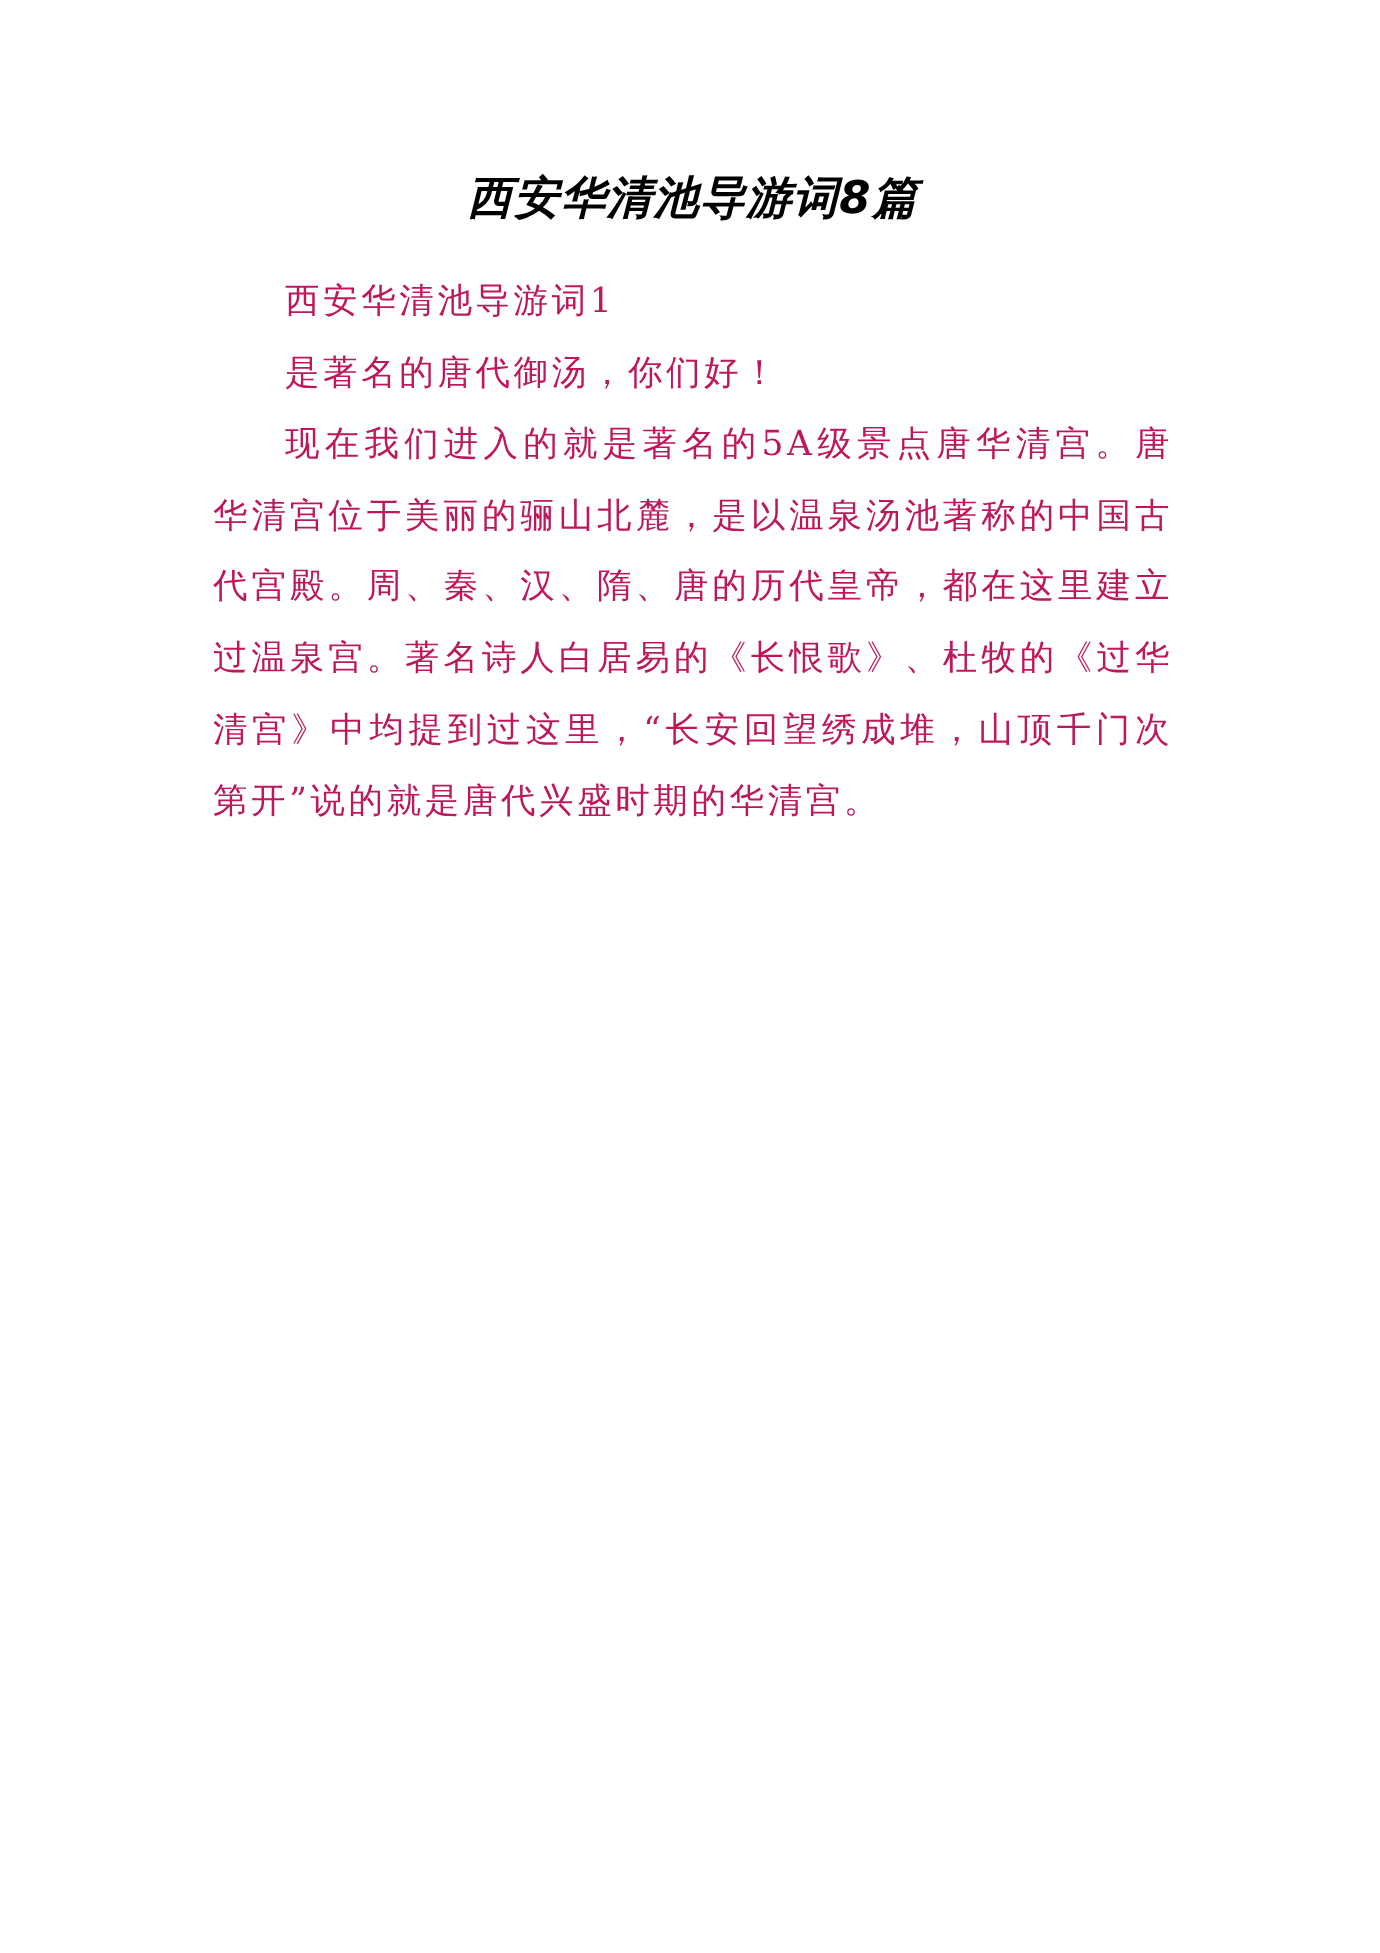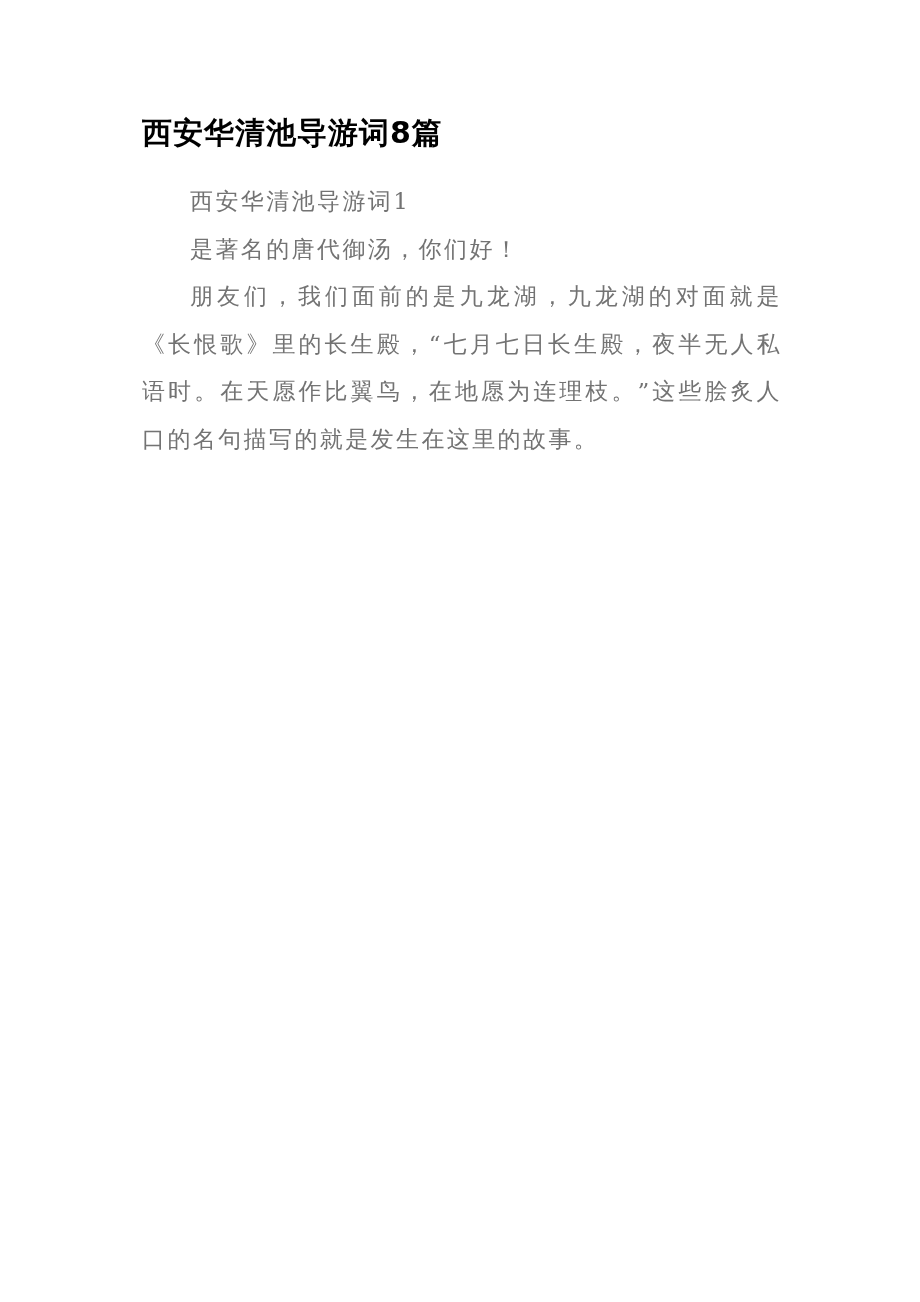--- a/index.html
+++ b/index.html
@@ -17,38 +17,40 @@
     .page {
       position: absolute;
       left: 142px;
       top: 110px;
       width: 640px;
     }
     .doc-title {
       font-family: "DejaVu Sans", "Liberation Sans", sans-serif;
       font-weight: bold;
       font-size: 30px;
+      text-align: center;
       margin: 0 0 22px 0;
       line-height: 46px;
       letter-spacing: 1px;
       color: #000000;
+      font-style: italic;
     }
     .para {
       font-family: "DejaVu Serif", "Liberation Serif", serif;
       font-size: 23px;
       line-height: 47.6px;
       margin: 0;
       text-indent: 48px;
       letter-spacing: 2.4px;
       text-align: justify;
       text-align-last: left;
-      color: #737373;
+      color: #be185d;
     }
   </style>
 </head>
 <body>
 
 <div class="page">
   <h1 class="doc-title">西安华清池导游词8篇</h1>
   <p class="para">西安华清池导游词1</p>
   <p class="para">是著名的唐代御汤，你们好！</p>
-  <p class="para">朋友们，我们面前的是九龙湖，九龙湖的对面就是《长恨歌》里的长生殿，“七月七日长生殿，夜半无人私语时。在天愿作比翼鸟，在地愿为连理枝。”这些脍炙人口的名句描写的就是发生在这里的故事。</p>
+  <p class="para">现在我们进入的就是著名的5A级景点唐华清宫。唐华清宫位于美丽的骊山北麓，是以温泉汤池著称的中国古代宫殿。周、秦、汉、隋、唐的历代皇帝，都在这里建立过温泉宫。著名诗人白居易的《长恨歌》、杜牧的《过华清宫》中均提到过这里，“长安回望绣成堆，山顶千门次第开”说的就是唐代兴盛时期的华清宫。</p>
 </div>
 
 </body></html>

